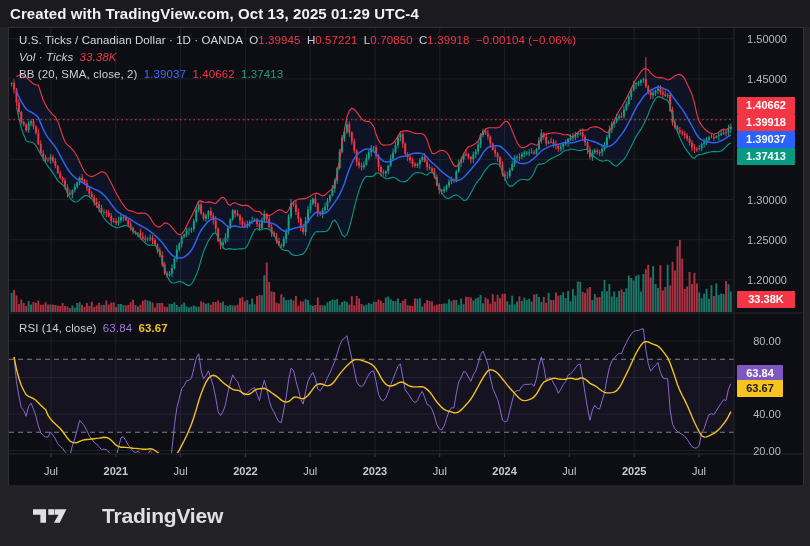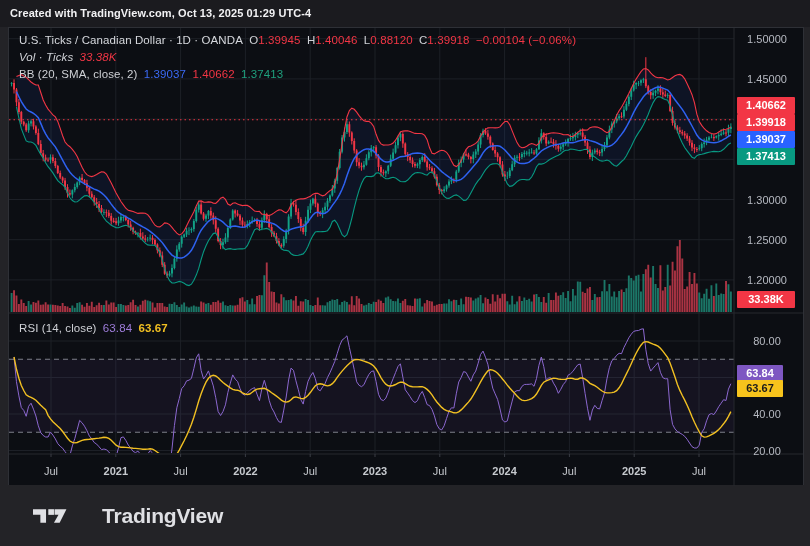--- a/index.html
+++ b/index.html
@@ -1,18 +1,18 @@
 <!DOCTYPE html>
 <html><head>
 <meta charset="utf-8">
 <style>
   html,body{margin:0;padding:0;background:#202024;}
   .frame{position:relative;width:810px;height:546px;background:#232327;font-family:"Liberation Sans",sans-serif;overflow:hidden;}
   .attribution{position:absolute;left:0;top:0;width:100%;height:27px;background:#1b1b1f;color:#f2f2f4;
-    font-size:11px;font-weight:700;line-height:27px;padding-left:10px;box-sizing:border-box;letter-spacing:.1px;}
+    font-size:15px;font-weight:700;line-height:27px;padding-left:10px;box-sizing:border-box;letter-spacing:.1px;}
   .chart-panel{position:absolute;left:8px;top:27px;width:794px;height:458px;background:#0c0e13;border:1px solid #2e3036;box-sizing:content-box;}
   .chart-panel svg{position:absolute;left:0;top:0;z-index:1;}
   .axis-overlay{position:absolute;inset:0;z-index:3;pointer-events:none;}
   .axlabel{position:absolute;height:17px;line-height:17px;text-align:center;font-size:11px;font-weight:600;color:#fff;border-radius:1px;}
   .legend{position:absolute;left:10px;z-index:4;font-size:11.5px;color:#d6d8dd;white-space:nowrap;letter-spacing:.1px;}
   .legend .dim{color:#cfd1d6;}
   .legend .red{color:#f23645;}
   .legend .blue{color:#3c6af5;}
   .legend .teal{color:#1fa07e;}
   .legend .purple{color:#9f7ddb;}
@@ -117,22 +117,22 @@
         <text x="560.4" y="447" fill="#c6c9ce" font-size="11" font-family="Liberation Sans, sans-serif" text-anchor="middle" font-weight="400">Jul</text>
         <line x1="625.1999999999999" y1="426" x2="625.1999999999999" y2="429" stroke="#3a3d45"></line>
         <text x="625.1999999999999" y="447" fill="#c6c9ce" font-size="11" font-family="Liberation Sans, sans-serif" text-anchor="middle" font-weight="700">2025</text>
         <line x1="690" y1="426" x2="690" y2="429" stroke="#3a3d45"></line>
         <text x="690" y="447" fill="#c6c9ce" font-size="11" font-family="Liberation Sans, sans-serif" text-anchor="middle" font-weight="400">Jul</text>
       </svg>
 
     <div class="legend" style="top:6px;">
       <span>U.S. Ticks / Canadian Dollar · 1D · OANDA</span>
       <span class="dim" style="margin-right:0;">O</span><span class="red">1.39945</span>
-      <span class="dim" style="margin-right:0;">H</span><span class="red">1.40046</span>
-      <span class="dim" style="margin-right:0;">L</span><span class="red">0.88120</span>
+      <span class="dim" style="margin-right:0;">H</span><span class="red">0.57221</span>
+      <span class="dim" style="margin-right:0;">L</span><span class="red">0.70850</span>
       <span class="dim" style="margin-right:0;">C</span><span class="red">1.39918</span>
       <span class="red">−0.00104 (−0.06%)</span>
     </div>
 
     <div class="legend" style="top:23px;font-style:italic;">
       <span class="dim">Vol · Ticks</span>
       <span class="red">33.38K</span>
     </div>
 
     <div class="legend" style="top:40px;">

